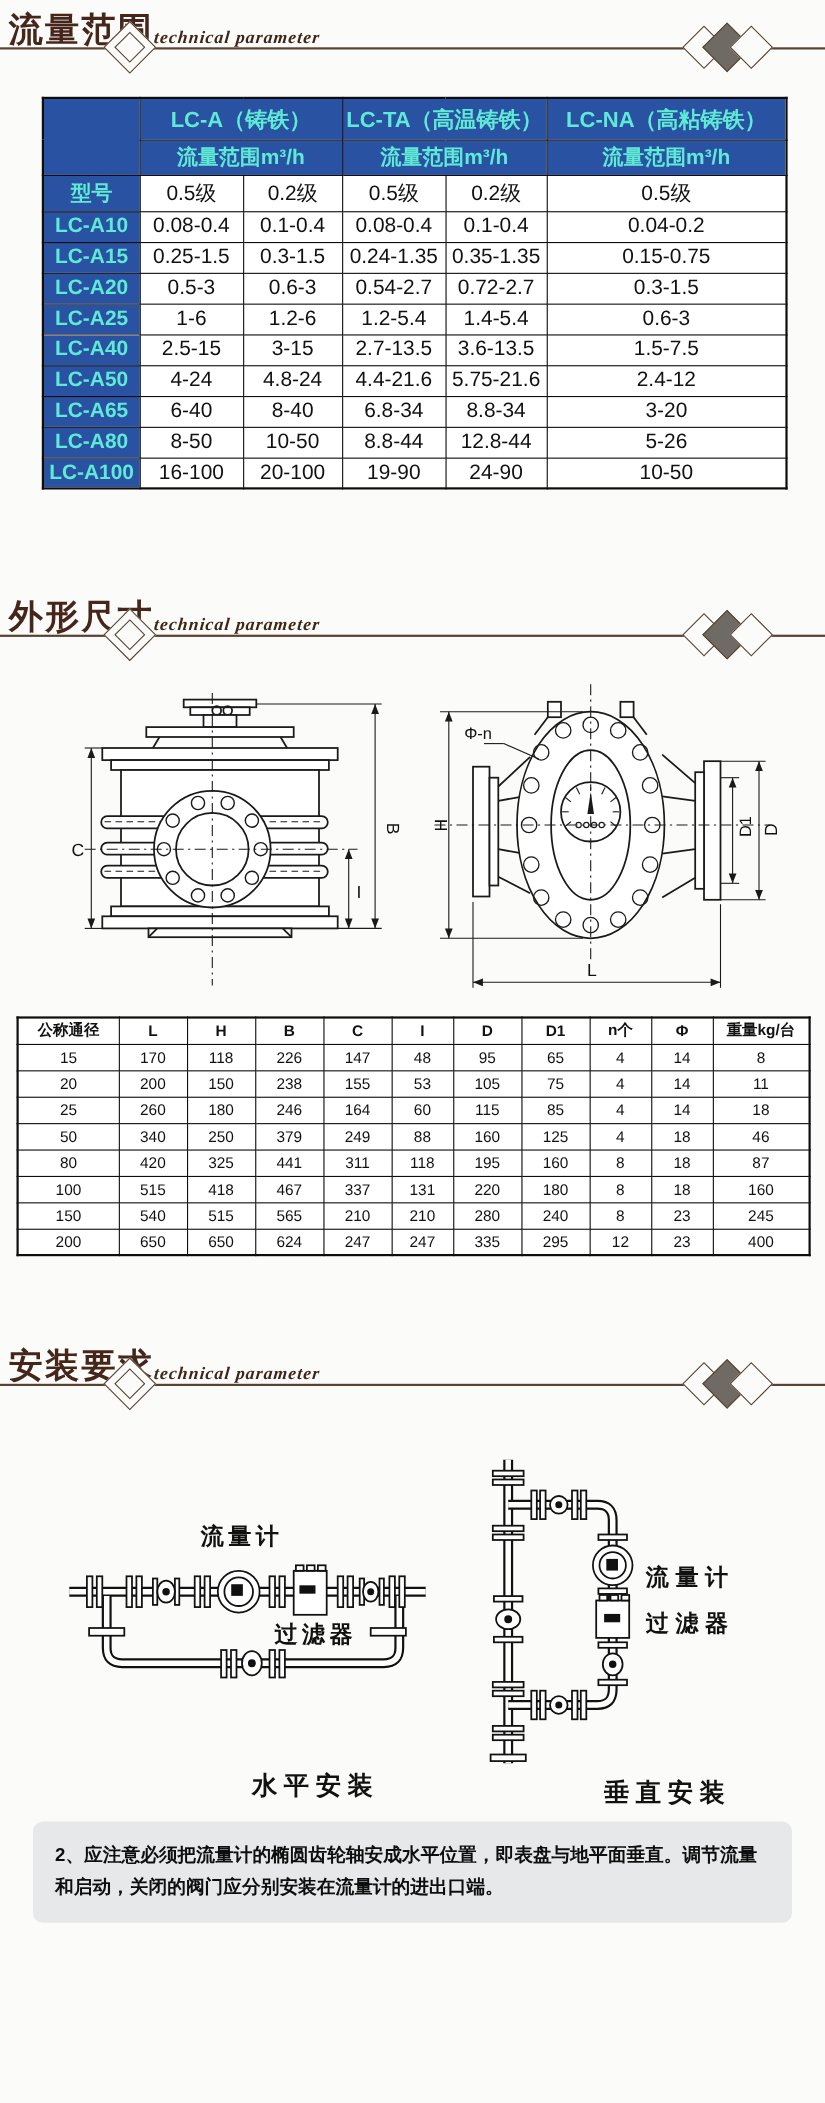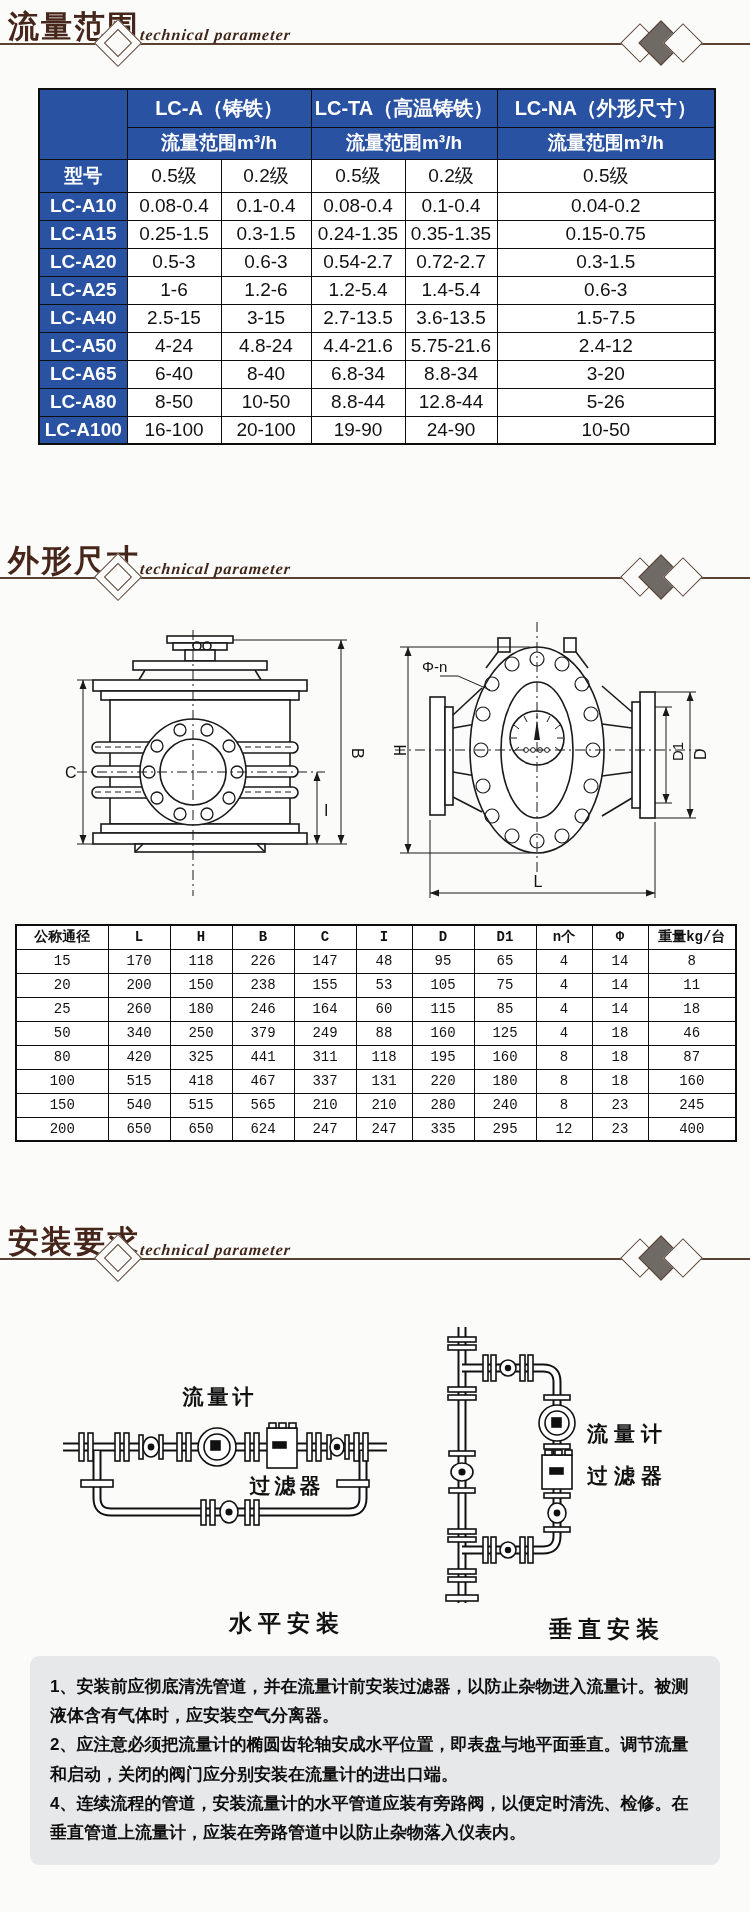--- a/index.html
+++ b/index.html
@@ -29,29 +29,29 @@
   .tri.t1 { left:626px; top:23px; width:28px; height:28px; z-index:2; }
   .tri.t2 { left:645px; top:21px; width:32px; height:32px; background:#6f6a63; border-color:#5a4233; z-index:3; }
   .tri.t3 { left:669px; top:23px; width:28px; height:28px; z-index:4; }
   
   table.flow {
     position:absolute; left:38px; top:88px; width:676px;
     border-collapse:collapse; table-layout:fixed;
     border:2.5px solid #0d0d0d; font-size:19px; text-align:center;
   }
   table.flow td { border:1.5px solid #0d0d0d; background:#fff; height:28px; overflow:hidden; white-space:nowrap; }
-  table.flow td.blue { background:#2a52a2; color:#ffffff; font-weight:bold; }
+  table.flow td.blue { background:#2a52a2; color:#5eead4; font-weight:bold; }
   table.flow tr.hb td { height:38px; font-size:20px; }
   table.flow tr.hb2 td { height:32px; border-top-color:#9db1d6; }
   table.flow tr.cls td { height:33px; }
   
   table.dims {
     position:absolute; left:15px; top:924px; width:720px;
     border-collapse:collapse; table-layout:fixed;
-    border:2px solid #0d0d0d; font-family:Liberation Mono, monospace;
+    border:2px solid #0d0d0d; font-family:Liberation Sans, sans-serif;
     font-size:14px; text-align:center;padding-left:48px;
   }
   table.dims td { border:1px solid #0d0d0d; background:#fff; height:24px; overflow:hidden; }
   table.dims tr.hd td { font-weight:bold; }
   
   svg { position:absolute; overflow:visible; }
   svg text { font-family:"Liberation Sans", sans-serif; fill:#111; }
   .caption { position:absolute; font-size:23px; font-weight:bold; color:#111; text-align:right; letter-spacing:6px; }
   
   .notes {
@@ -84,21 +84,21 @@
         <col style="width:90px">
         <col style="width:94px">
         <col style="width:92px">
         <col style="width:218px">
       </colgroup>
     <tbody>
         <tr class="hb">
       <td class="blue" rowspan="2"></td>
       <td class="blue" colspan="2">LC-A（铸铁）</td>
       <td class="blue" colspan="2">LC-TA（高温铸铁）</td>
-      <td class="blue">LC-NA（外形尺寸）</td>
+      <td class="blue">LC-NA（高粘铸铁）</td>
     </tr>
     <tr class="hb2">
       <td class="blue" colspan="2">流量范围m³/h</td>
       <td class="blue" colspan="2">流量范围m³/h</td>
       <td class="blue">流量范围m³/h</td>
     </tr>
     <tr class="cls">
       <td class="blue">型号</td>
       <td>0.5级</td>
       <td>0.2级</td>
@@ -637,18 +637,16 @@
       </g>
     </g>
     <text x="192" y="158" font-size="21" font-weight="bold" letter-spacing="6">流量计</text>
     <text x="192" y="200" font-size="21" font-weight="bold" letter-spacing="6">过滤器</text>
   </svg>
 
   <div class="caption" style="left:105px; top:1608px; width:240px;">水平安装</div>
   <div class="caption" style="left:425px; top:1614px; width:240px;">垂直安装</div>
 
   <div class="notes">
-    <p>1、安装前应彻底清洗管道，并在流量计前安装过滤器，以防止杂物进入流量计。被测液体含有气体时，应安装空气分离器。</p>
     <p>2、应注意必须把流量计的椭圆齿轮轴安成水平位置，即表盘与地平面垂直。调节流量和启动，关闭的阀门应分别安装在流量计的进出口端。</p>
-    <p>4、连续流程的管道，安装流量计的水平管道应装有旁路阀，以便定时清洗、检修。在垂直管道上流量计，应装在旁路管道中以防止杂物落入仪表内。</p>
   </div>
 
 </div>
 
 </body></html>

